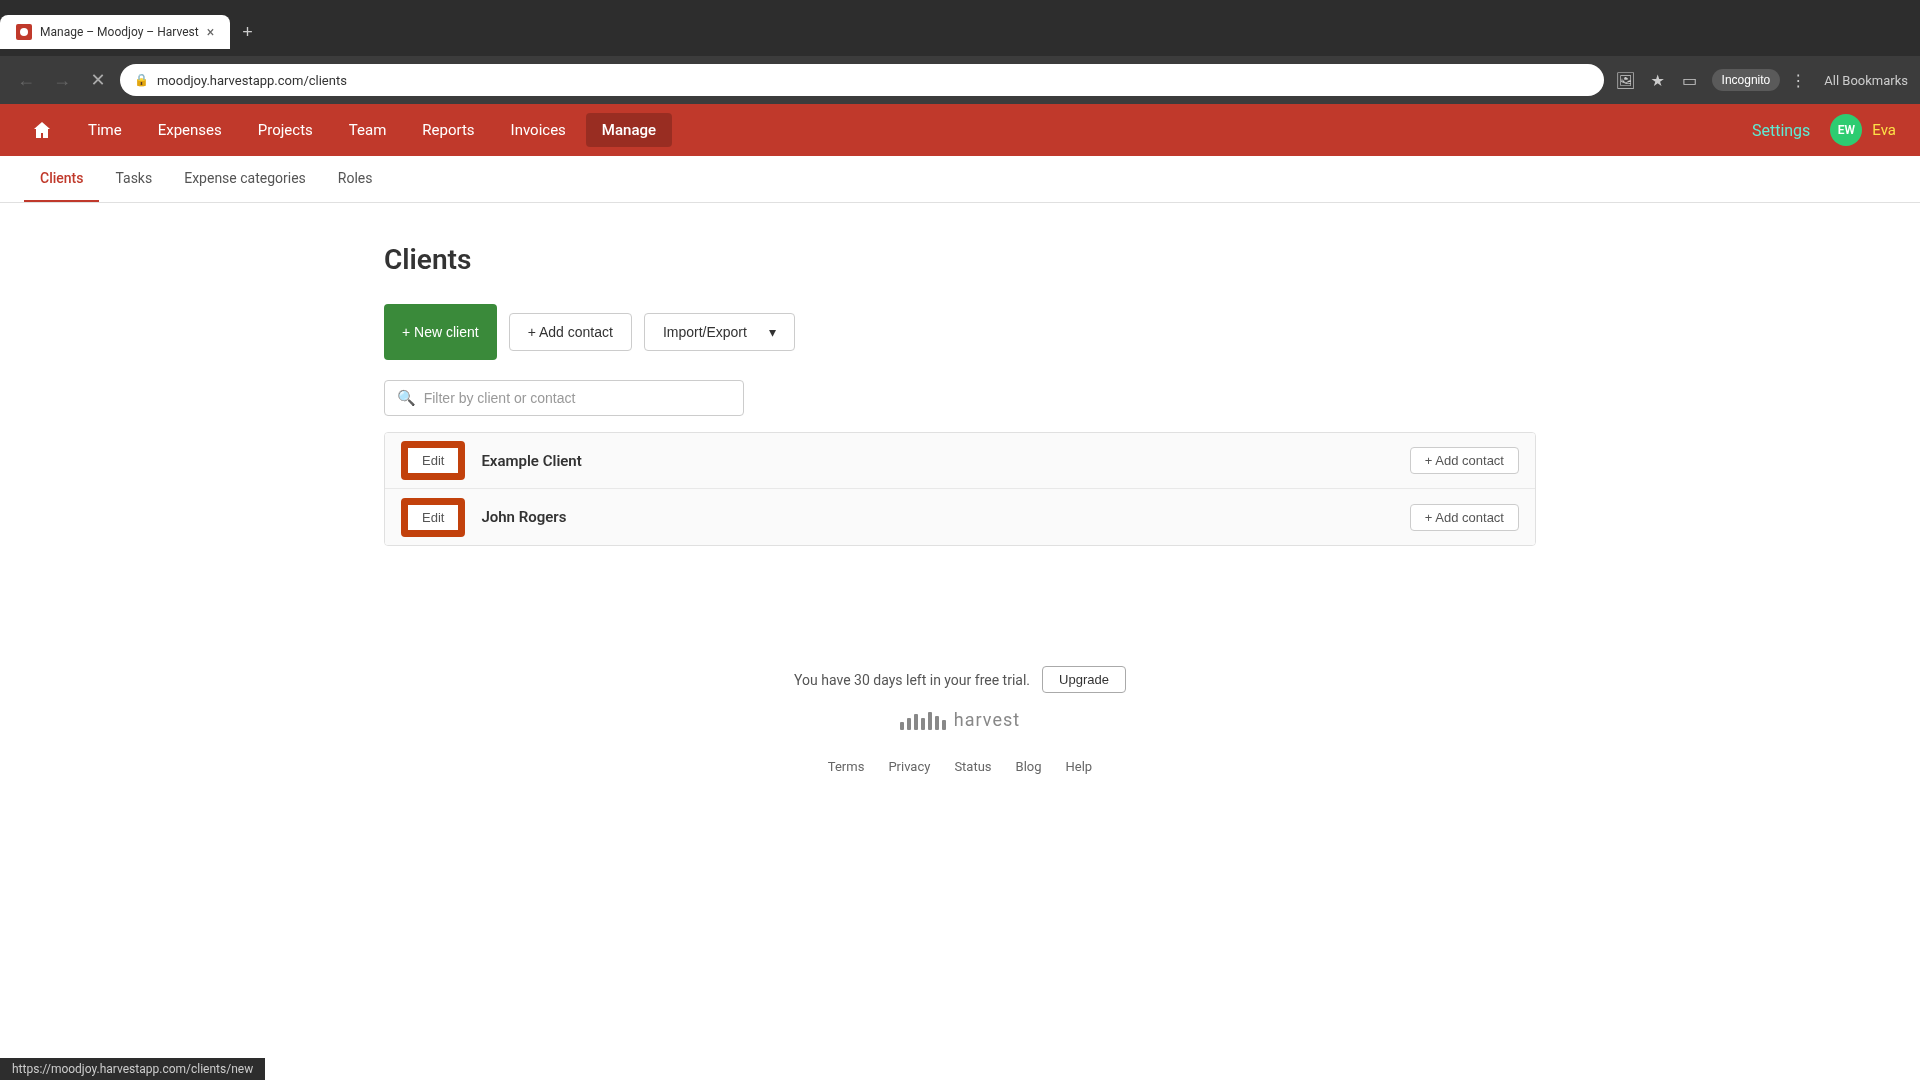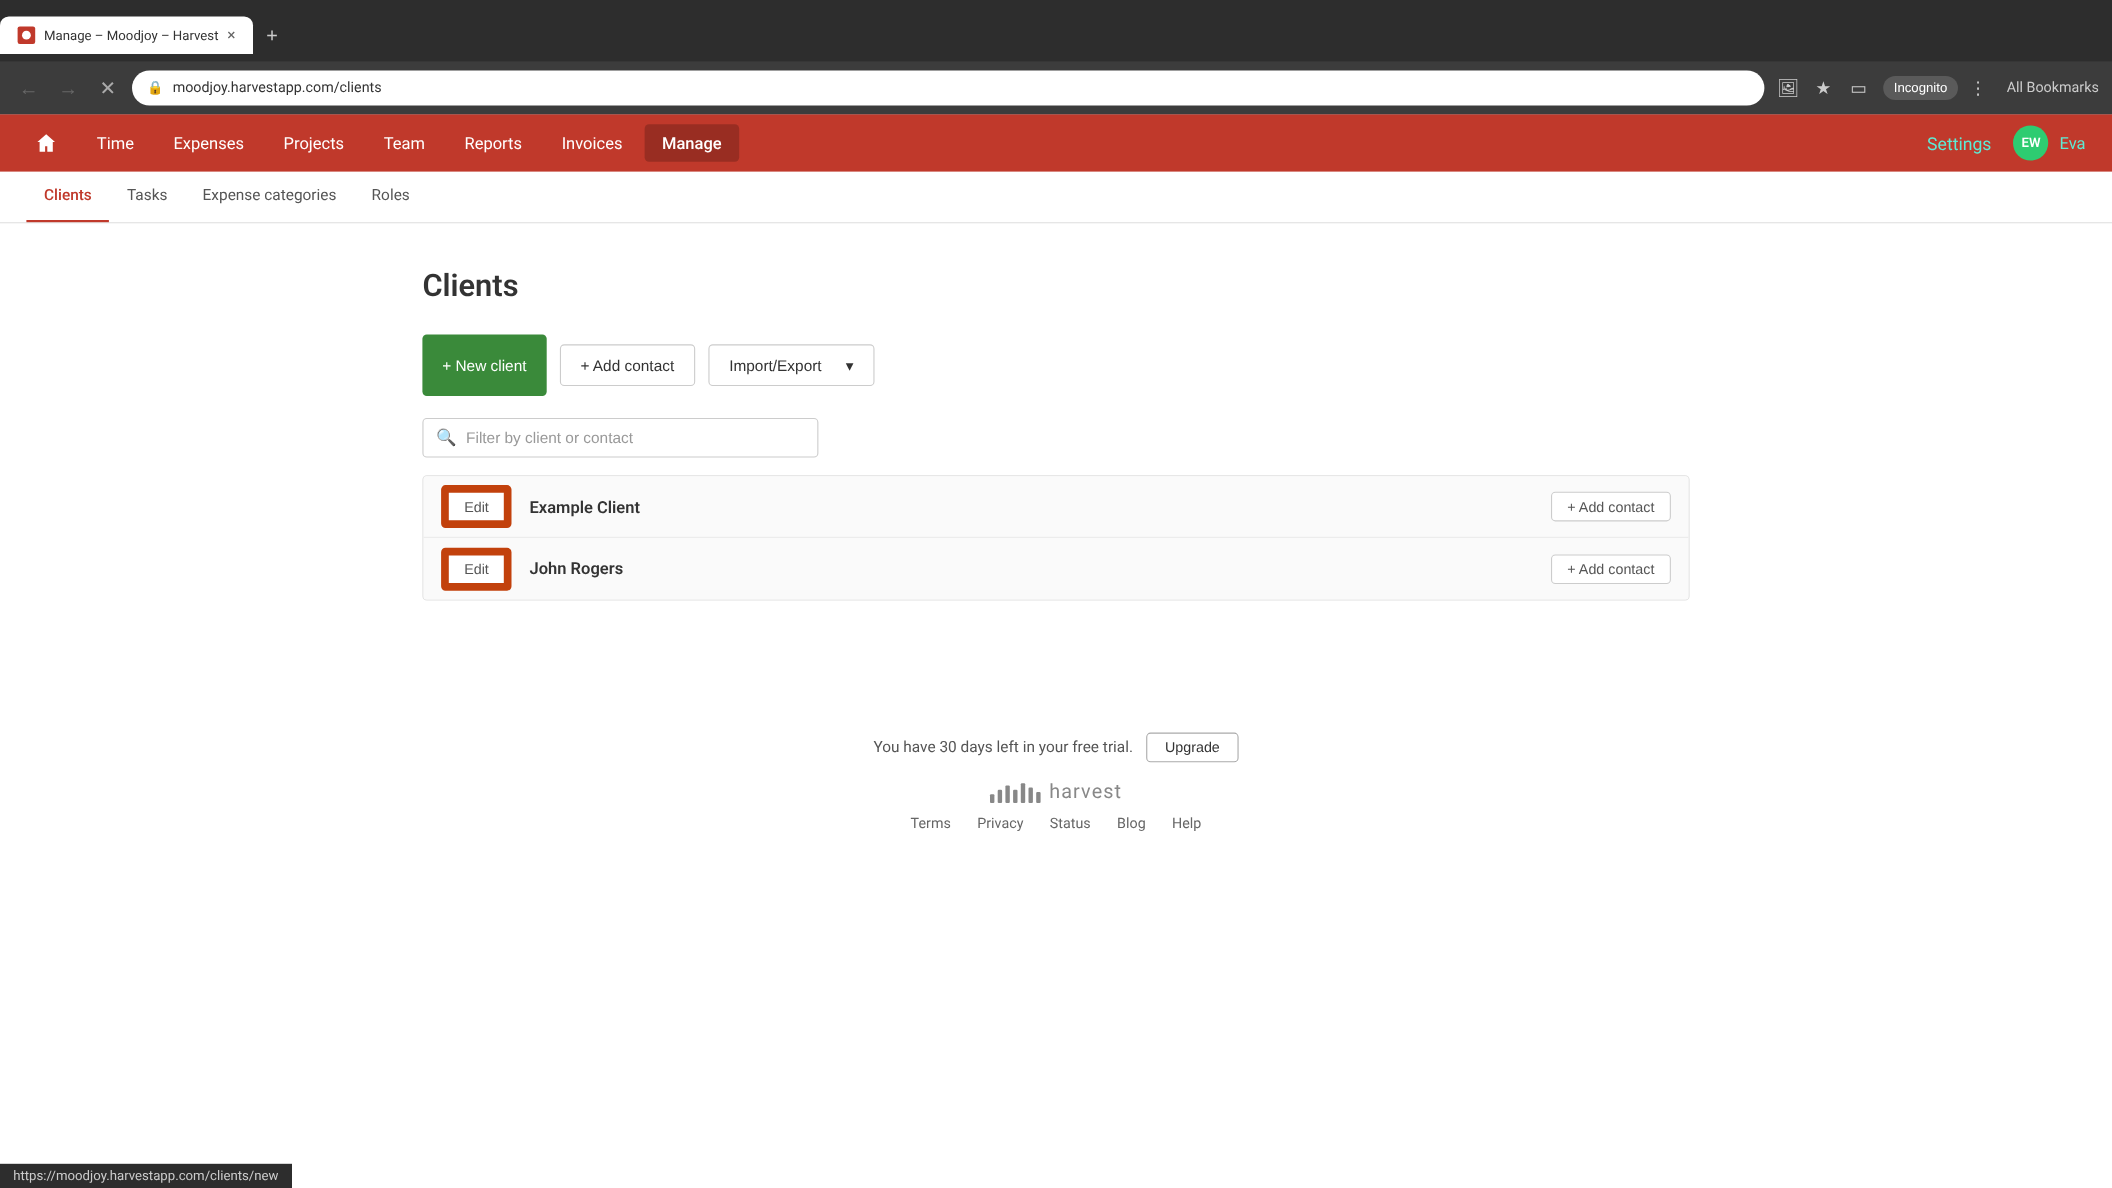--- a/index.html
+++ b/index.html
@@ -28,21 +28,21 @@
     .app { width: 1920px; }
 
     
     .top-nav { background: #c0392b; display: flex; align-items: center; padding: 0 24px; height: 52px; gap: 4px; }
     .nav-home { color: #fff; font-size: 20px; margin-right: 8px; cursor: pointer; width: 36px; height: 36px; display: flex; align-items: center; justify-content: center; border-radius: 4px; }
     .nav-link { color: #fff; text-decoration: none; padding: 8px 16px; border-radius: 4px; font-size: 15px; font-weight: 400; cursor: pointer; }
     .nav-link.active { background: rgba(0,0,0,0.2); font-weight: 500; }
     .nav-spacer { flex: 1; }
     .nav-settings { color: #5eead4; font-size: 16px; margin-right: 16px; cursor: pointer; }
     .nav-avatar { background: #2ecc71; color: #fff; width: 32px; height: 32px; border-radius: 50%; display: flex; align-items: center; justify-content: center; font-size: 12px; font-weight: 600; margin-right: 6px; }
-    .nav-user { color: #5eead4; font-size: 15px; cursor: pointer; }
+    .nav-user { color: #fde047; font-size: 15px; cursor: pointer; }
 
     
     .sub-nav { border-bottom: 1px solid #e0e0e0; padding: 0 24px; display: flex; gap: 0; }
     .sub-nav-link { padding: 14px 16px; font-size: 14px; color: #555; cursor: pointer; border-bottom: 2px solid transparent; text-decoration: none; }
     .sub-nav-link.active { color: #c0392b; border-bottom: 2px solid #c0392b; font-weight: 500; }
 
     
     .main-content { padding: 40px 24px; max-width: 1200px; margin: 0 auto; }
     .page-title { font-size: 28px; font-weight: 600; color: #333; margin-bottom: 28px; }
 
@@ -68,21 +68,21 @@
     .btn-add-contact-row { background: #fff; border: 1px solid #ccc; color: #555; padding: 5px 14px; border-radius: 4px; font-size: 13px; cursor: pointer; display: flex; align-items: center; gap: 4px; }
 
     
     .footer { margin-top: 60px; text-align: center; padding: 20px; }
     .trial-notice { font-size: 14px; color: #555; margin-bottom: 16px; display: flex; align-items: center; justify-content: center; gap: 12px; }
     .btn-upgrade { border: 1px solid #aaa; background: #fff; color: #333; padding: 5px 16px; border-radius: 4px; font-size: 13px; cursor: pointer; }
     .harvest-logo { display: flex; align-items: center; justify-content: center; gap: 8px; margin-bottom: 12px; color: #888; font-size: 15px; }
     .harvest-bars { display: flex; align-items: flex-end; gap: 3px; height: 20px; }
     .harvest-bars span { background: #888; width: 4px; border-radius: 1px; }
     .footer-links { display: flex; justify-content: center; gap: 24px; }
-    .footer-link { color: #666; font-size: 13px; text-decoration: none; cursor: pointer; }
+    .footer-link { color: #666; font-size: 13px; text-decoration: none; cursor: pointer; margin-top: 17px; }
 
     
     .status-bar { position: fixed; bottom: 0; left: 0; background: #2d2d2d; color: #ccc; font-size: 12px; padding: 4px 12px; }
   </style>
 </head>
 <body>
 
 <div class="browser-chrome">
 
   <div class="browser-tab-bar">

